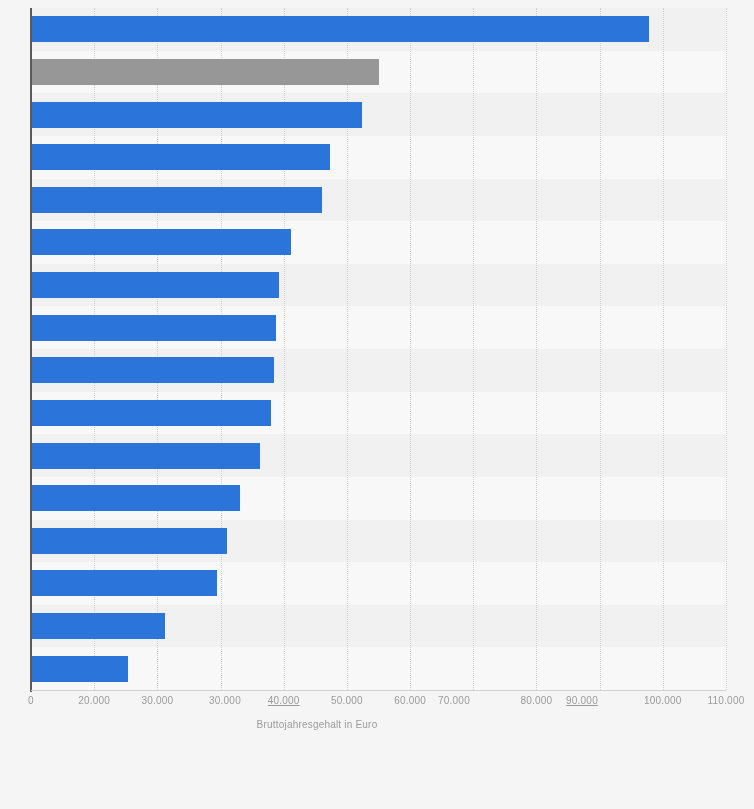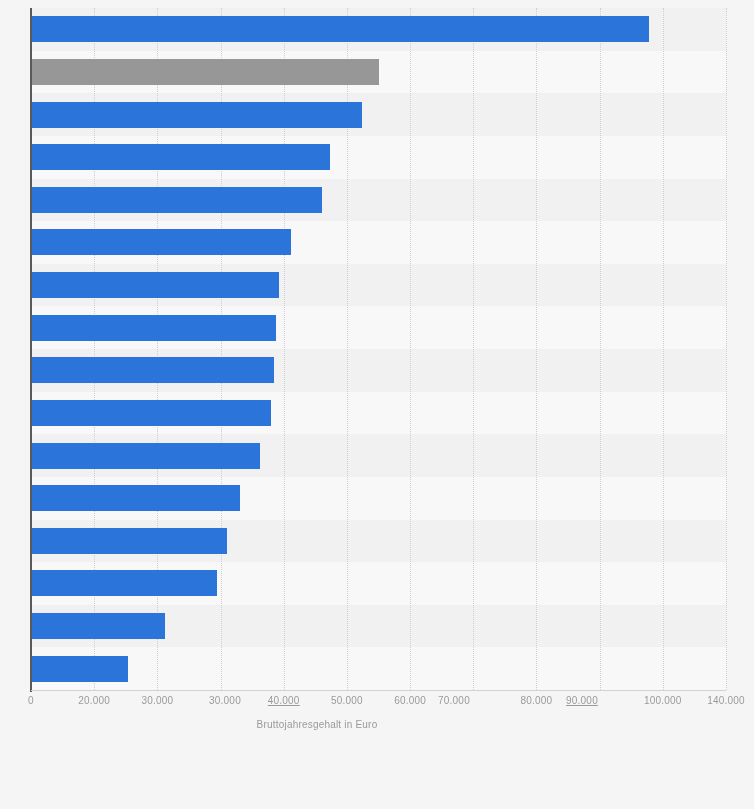--- a/index.html
+++ b/index.html
@@ -173,19 +173,19 @@
       <div class="tick-label" style="left: 94.1818px;">20.000</div>
       <div class="tick-label" style="left: 157.364px;">30.000</div>
       <div class="tick-label" style="left: 225px;">30.000</div>
       <div class="tick-label" style="left: 283.727px; text-decoration: underline;">40.000</div>
       <div class="tick-label" style="left: 346.909px;">50.000</div>
       <div class="tick-label" style="left: 410.091px;">60.000</div>
       <div class="tick-label" style="left: 454px;">70.000</div>
       <div class="tick-label" style="left: 536.455px; text-align: right;">80.000</div>
       <div class="tick-label" style="left: 582px; text-decoration: underline;">90.000</div>
       <div class="tick-label" style="left: 662.818px;">100.000</div>
-      <div class="tick-label" style="left: 726px;">140.000</div>
+      <div class="tick-label" style="left: 726px;">110.000</div>
     </div>
 
   <div id="x-axis-title">Bruttojahresgehalt in Euro</div>
 
   <div id="footer-space"></div>
 </div>
 
 </body></html>

